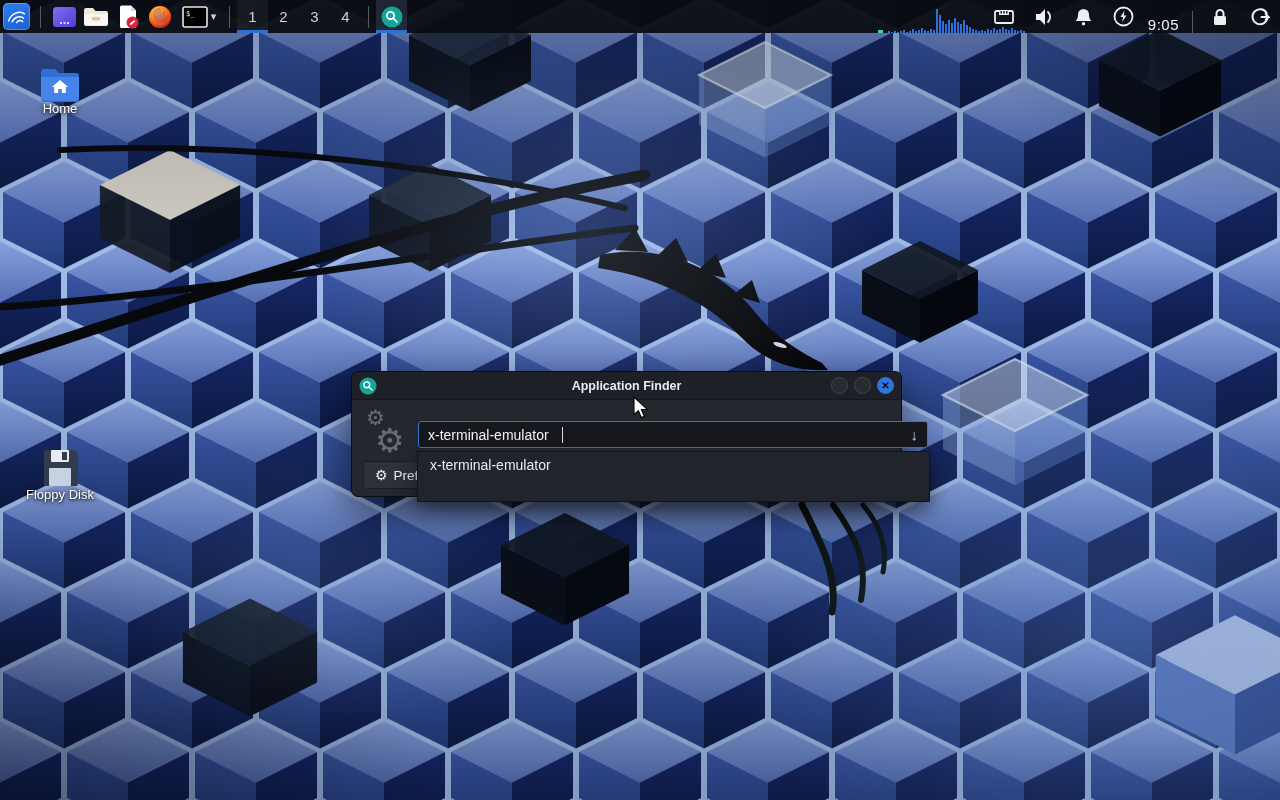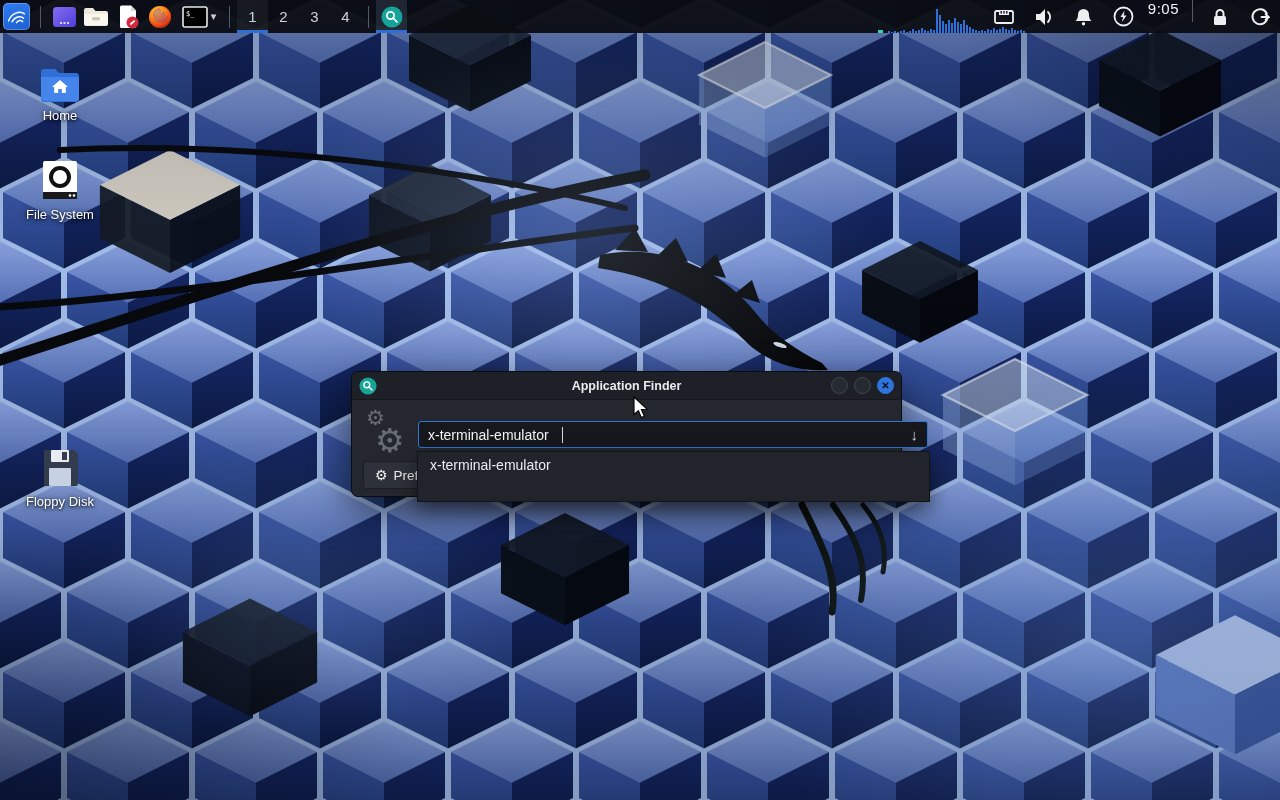--- a/index.html
+++ b/index.html
@@ -28,31 +28,31 @@
   .kali-btn { width:33px; }
   .kali-btn .sq { width:27px; height:27px; border-radius:5px; background:linear-gradient(160deg,#2f7df0,#1b5fd0);
                   display:flex; align-items:center; justify-content:center; box-shadow:inset 0 0 0 1px rgba(255,255,255,.25); }
   .launcher { width:32px; }
   .term-launch { width:46px; gap:3px; }
   .caret { font-size:11px; color:#cfd3d8; line-height:1; }
   .ws { width:31px; font-size:15px; color:#ccd1d8; position:relative; }
   .ws.active { background:rgba(255,255,255,.05); }
   .ws.active::after, .search-btn::after { content:""; position:absolute; left:0; right:0; bottom:0; height:3px; background:#2e6fd3; }
   .search-btn { width:31px; position:relative; background:rgba(110,130,160,.22); }
-  .tray { margin-left:auto; display:flex; align-items:flex-start; height:33px; }
+  .tray { margin-left:auto; display:flex; align-items:flex-end; height:33px; }
   .tray .ticon { width:24px; height:33px; margin:0 8px; display:flex; align-items:center; justify-content:center; }
   .clock { font-size:15px; color:#f1f3f5; margin:0 6px 0 4px; letter-spacing:.5px; }
   .load-graph { position:absolute; left:878px; bottom:0; height:27px; display:flex; align-items:flex-end; gap:1px; }
   .load-graph i { display:block; width:2px; background:#2e6fd8; }
   .load-graph i:first-child { background:#35d0c0; width:5px; height:3px !important; margin-right:4px; }
 
   
   .desk { position:absolute; left:10px; width:100px; z-index:5; display:flex; flex-direction:column;
           align-items:center; text-align:center; cursor:default; }
-  .desk .dlabel { margin-top:7px; font-size:13px; color:#ffffff; text-shadow:0 1px 3px rgba(0,0,0,.95), 0 0 6px rgba(0,0,0,.6); line-height:1.15; }
+  .desk .dlabel { font-size:13px; color:#ffffff; text-shadow:0 1px 3px rgba(0,0,0,.95), 0 0 6px rgba(0,0,0,.6); line-height:1.15; }
   .desk .dicon { height:46px; display:flex; align-items:flex-end; justify-content:center; }
 
   
   .finder { position:absolute; left:351px; top:371px; width:551px; height:126px; z-index:60;
             background:#24272e; border:1px solid #0b0c0f; border-radius:7px;
             box-shadow:0 14px 38px rgba(0,0,0,.55); }
   .titlebar { height:28px; background:#1d2026; border-radius:6px 6px 0 0; display:flex; align-items:center;
               padding:0 7px; position:relative; border-bottom:1px solid #15171b; }
   .title { position:absolute; left:0; right:0; text-align:center; font-size:12.5px; font-weight:bold; color:#e9ebee; }
   .winbtns { margin-left:auto; display:flex; gap:6px; position:relative; z-index:2; }
@@ -379,32 +379,20 @@
 <div class="desk" style="top:56px">
   <span class="dicon">
     <svg width="42" height="36" viewBox="0 0 42 36">
       <path d="M2,6 a3,3 0 0 1 3,-3 h11 l4,4 h17 a3,3 0 0 1 3,3 v23 a3,3 0 0 1 -3,3 H5 a3,3 0 0 1 -3,-3 Z" fill="#2f6fd6"></path>
       <path d="M2,11 h38 v21 a3,3 0 0 1 -3,3 H5 a3,3 0 0 1 -3,-3 Z" fill="#4584ea"></path>
       <path d="M21,14 l8,7 h-2.2 v6 h-4 v-4 h-3.6 v4 h-4 v-6 H13 Z" fill="#ffffff"></path>
     </svg>
   </span>
   <span class="dlabel">Home</span>
 </div>
-<div class="desk" style="top:155px">
-  <span class="dicon">
-    <svg width="40" height="42" viewBox="0 0 40 42">
-      <rect x="3" y="2" width="34" height="38" rx="2" fill="#ffffff"></rect>
-      <circle cx="20" cy="18" r="9" fill="none" stroke="#111111" stroke-width="4"></circle>
-      <rect x="3" y="33" width="34" height="7" fill="#1a1a1a"></rect>
-      <circle cx="30" cy="36.5" r="1.3" fill="#ffffff"></circle>
-          <circle cx="34" cy="36.5" r="1.3" fill="#ffffff"></circle>
-    </svg>
-  </span>
-  <span class="dlabel">File System</span>
-</div>
 <div class="desk" style="top:442px">
   <span class="dicon">
     <svg width="40" height="40" viewBox="0 0 40 40">
       <path d="M4,4 a2,2 0 0 1 2,-2 h28 l4,4 v30 a2,2 0 0 1 -2,2 H6 a2,2 0 0 1 -2,-2 Z" fill="#333c4d"></path>
       <rect x="11" y="2" width="18" height="12" rx="1" fill="#e8ecf2"></rect>
       <rect x="22" y="4" width="5" height="8" fill="#333c4d"></rect>
       <rect x="9" y="20" width="22" height="18" rx="1" fill="#c6d2e2"></rect>
     </svg>
   </span>
   <span class="dlabel">Floppy Disk</span>

